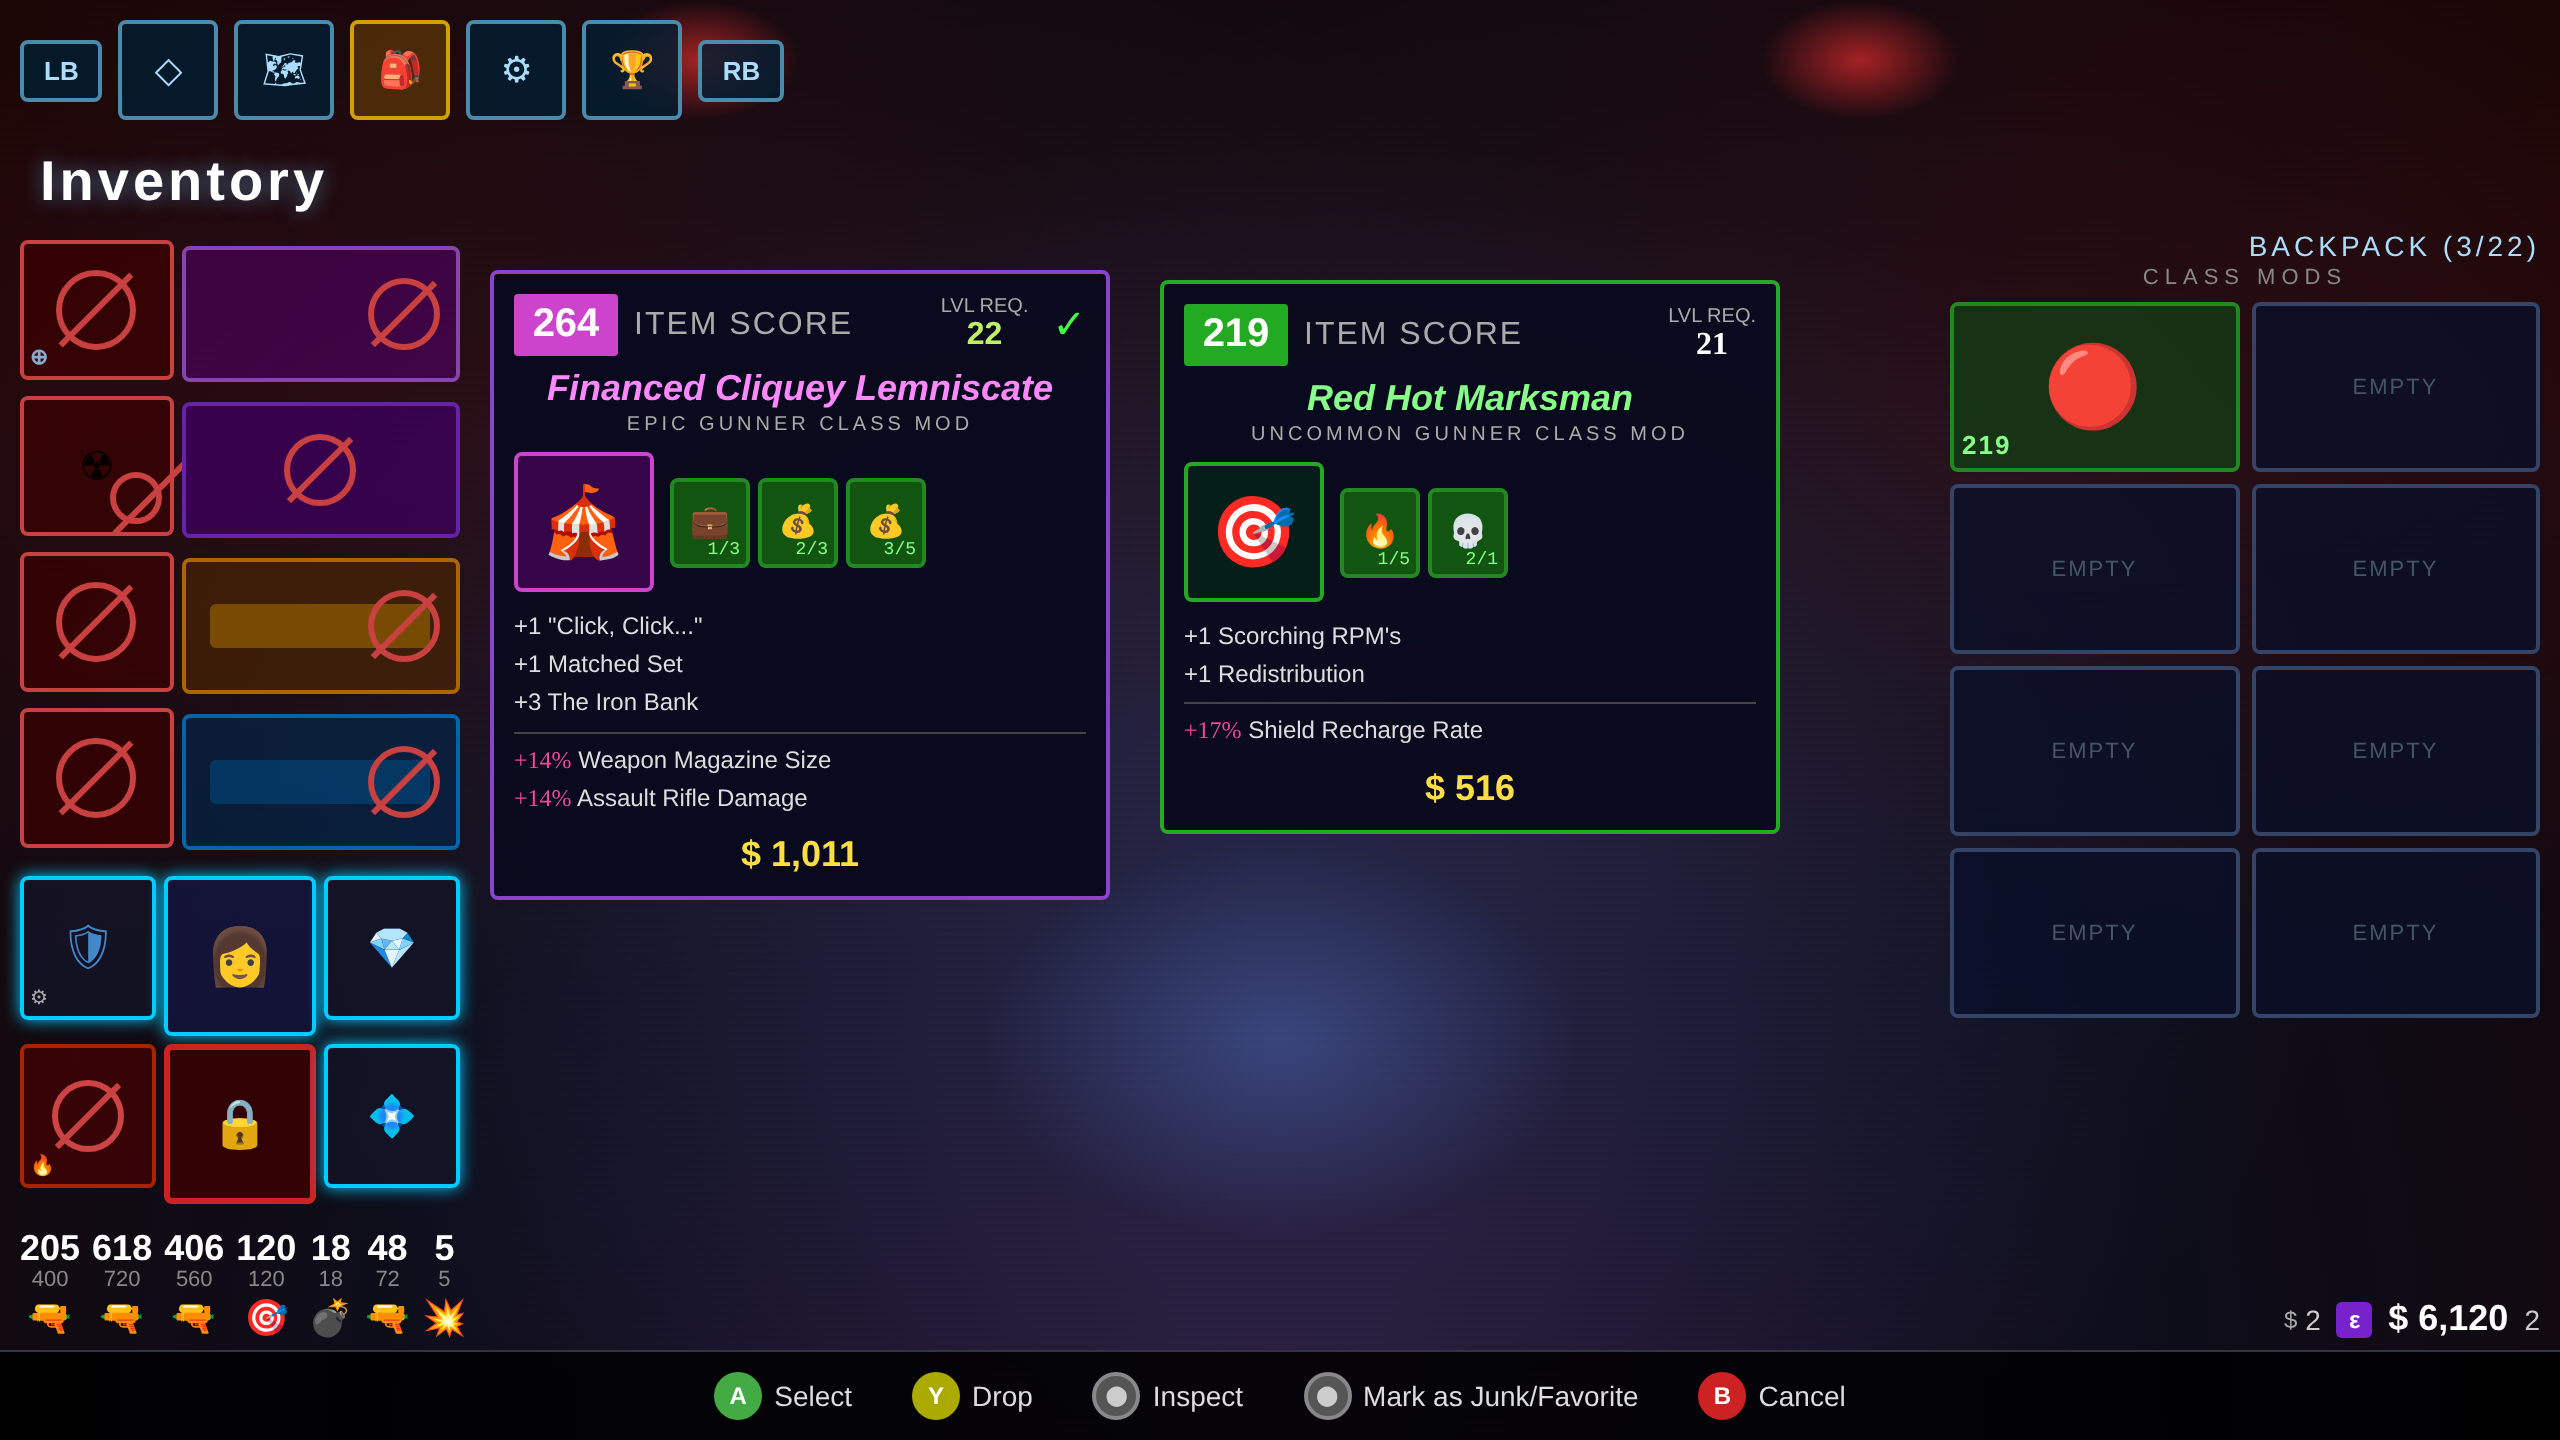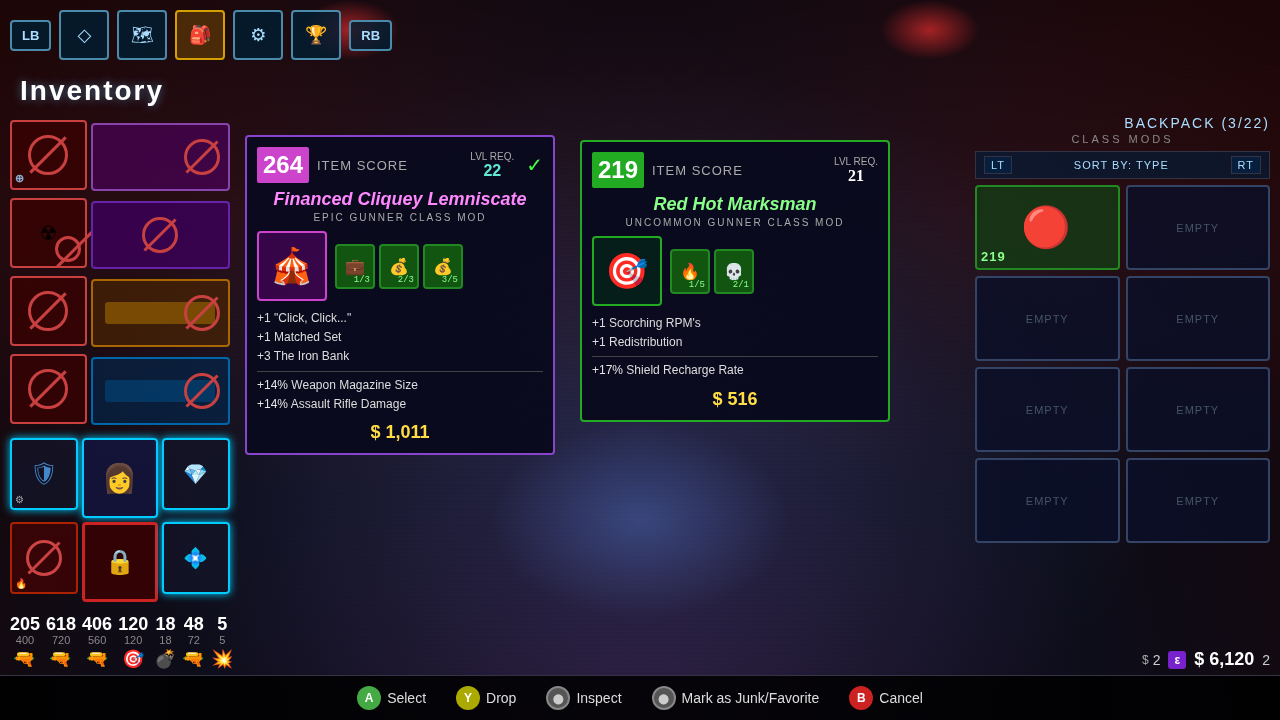--- a/index.html
+++ b/index.html
@@ -229,32 +229,32 @@
     .item-header {
       display: flex;
       align-items: center;
       gap: 8px;
       margin-bottom: 4px;
     }
 
     .item-score-box {
       background: #cc44cc;
       color: white;
-      font-size: 24px;
+      font-size: 20px;
       font-weight: bold;
       padding: 4px 4px;
       border-radius: 2px;
       min-width: 52px;
       text-align: center;
     }
 
     .item-score-box.green { background: #22aa22; }
 
     .item-score-label {
-      font-size: 13px;
+      font-size: 16px;
       color: #aaaaaa;
       letter-spacing: 1px;
       text-transform: uppercase;
     }
 
     .lvl-req {
       margin-left: auto;
       font-size: 10px;
       color: #aaaaaa;
       text-align: center;
@@ -345,21 +345,21 @@
       font-size: 12px;
       color: #dddddd;
       line-height: 1.6;
     }
 
     .item-bonuses .divider {
       border-top: 1px solid #444;
       margin: 4px 0;
     }
 
-    .item-bonuses .pct { color: #e5e5e5; }
+    .item-bonuses .pct { color: #ec4899; font-family: Liberation Serif, serif; }
 
     .item-price {
       text-align: center;
       margin-top: 8px;
       font-size: 18px;
       color: #ffdd44;
       font-weight: bold;
     }
 
     
@@ -782,21 +782,21 @@
 </div>
 
 <div class="item-card-left">
   <div class="item-header">
     <div class="item-score-box">264</div>
     <div>
       <div class="item-score-label">ITEM SCORE</div>
     </div>
     <div class="lvl-req">
       <div style="font-size:10px; color:#aaa;">LVL REQ.</div>
-      <span style="font-size:16px; color:#5eead4; font-weight:bold;">22</span>
+      <span style="font-size:16px; color:#bef264; font-weight:bold;">22</span>
     </div>
     <div class="checkmark">✓</div>
   </div>
 
   <div class="item-name pink">Financed Cliquey Lemniscate</div>
   <div class="item-type">EPIC GUNNER CLASS MOD</div>
 
   <div class="item-art-row">
     <div class="item-portrait" style="background:rgba(120,0,140,0.4); border-color:#cc44cc;">
       <span style="font-size:35px;">🎪</span>
@@ -867,25 +867,20 @@
     <div><span class="pct">+17%</span> Shield Recharge Rate</div>
   </div>
 
   <div class="item-price">$ 516</div>
 </div>
 
 <div class="backpack-panel">
   <div class="backpack-title">BACKPACK (3/22)</div>
   <div class="backpack-subtitle">CLASS MODS</div>
 
-  <div class="sort-bar">
-    <div class="sort-btn">LT</div>
-    <span>SORT BY: TYPE</span>
-    <div class="sort-btn">RT</div>
-  </div>
 
   <div class="backpack-grid">
 
     <div class="bp-slot has-item">
       <span style="font-size:40px;">🔴</span>
       <span class="item-score-badge">219</span>
     </div>
 
     <div class="bp-slot">
         <span>EMPTY</span>

